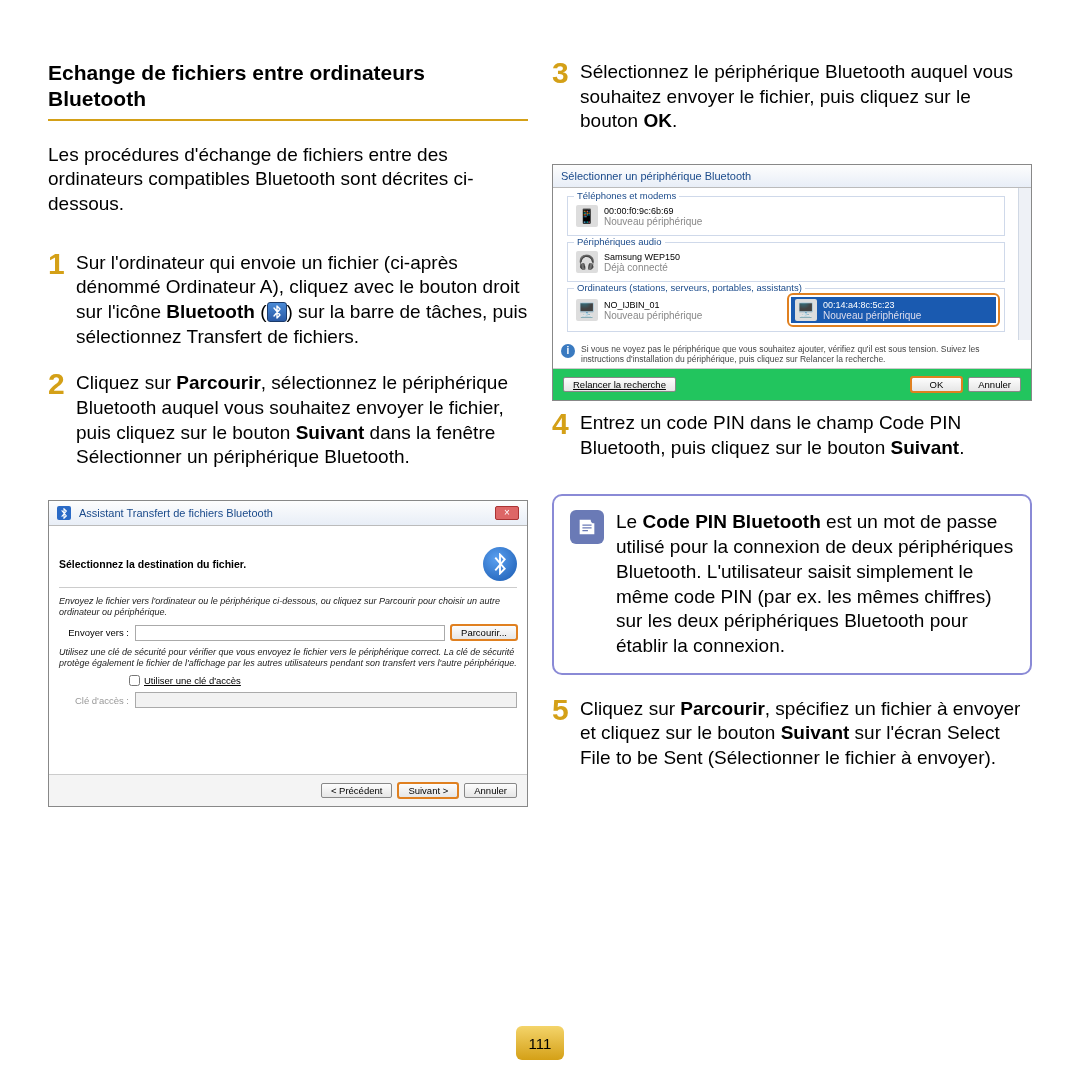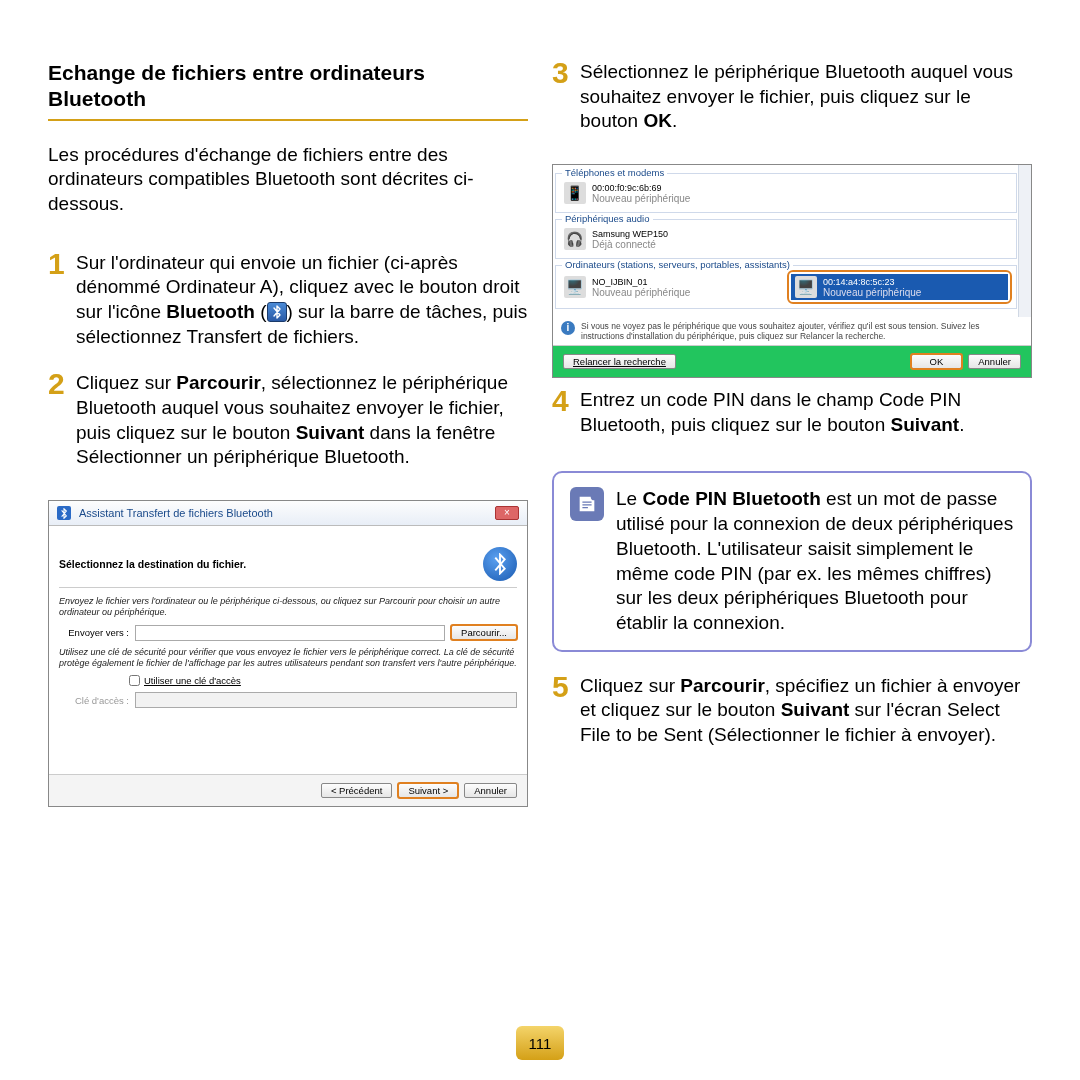--- a/index.html
+++ b/index.html
@@ -147,21 +147,21 @@
   .chk input { width:11px; height:11px; }
   .disabled { color: #999; }
   .dialog-buttons {
     display: flex; justify-content: flex-end; gap: 6px;
     border-top: 1px solid #ccc; padding: 8px 10px; background:#f4f4f4;
   }
 
   
   .dialog2 .groupset {
     border: 1px solid #cfd9ea;
-    margin: 6px 0;
+    margin: 6px 12px;
     position: relative;
     padding: 6px;
   }
   .dialog2 .group-label {
     position: absolute;
     top: -7px;
     left: 6px;
     background: #fff;
     padding: 0 3px;
     font-size: 9.5px;
@@ -292,20 +292,23 @@
 
   <div class="col">
     <div class="step">
       <div class="step-num">3</div>
       <div class="step-text">
         <span>Sélectionnez le périphérique Bluetooth auquel vous souhaitez envoyer le fichier, puis cliquez sur le bouton </span><b>OK</b><span>.</span>
       </div>
     </div>
 
     <div class="dialog dialog2">
+      <div class="dialog-title">
+        <span>Sélectionner un périphérique Bluetooth</span>
+      </div>
       <div class="scroll-gutter" style="padding:2px 14px 2px 2px;">
         <div class="groupset">
           <span class="group-label">Téléphones et modems</span>
           <div class="dev-row">
             <span class="dev-icon">📱</span>
             <span><span>00:00:f0:9c:6b:69</span><span class="sub">Nouveau périphérique</span></span>
           </div>
         </div>
         <div class="groupset">
           <span class="group-label">Périphériques audio</span>

